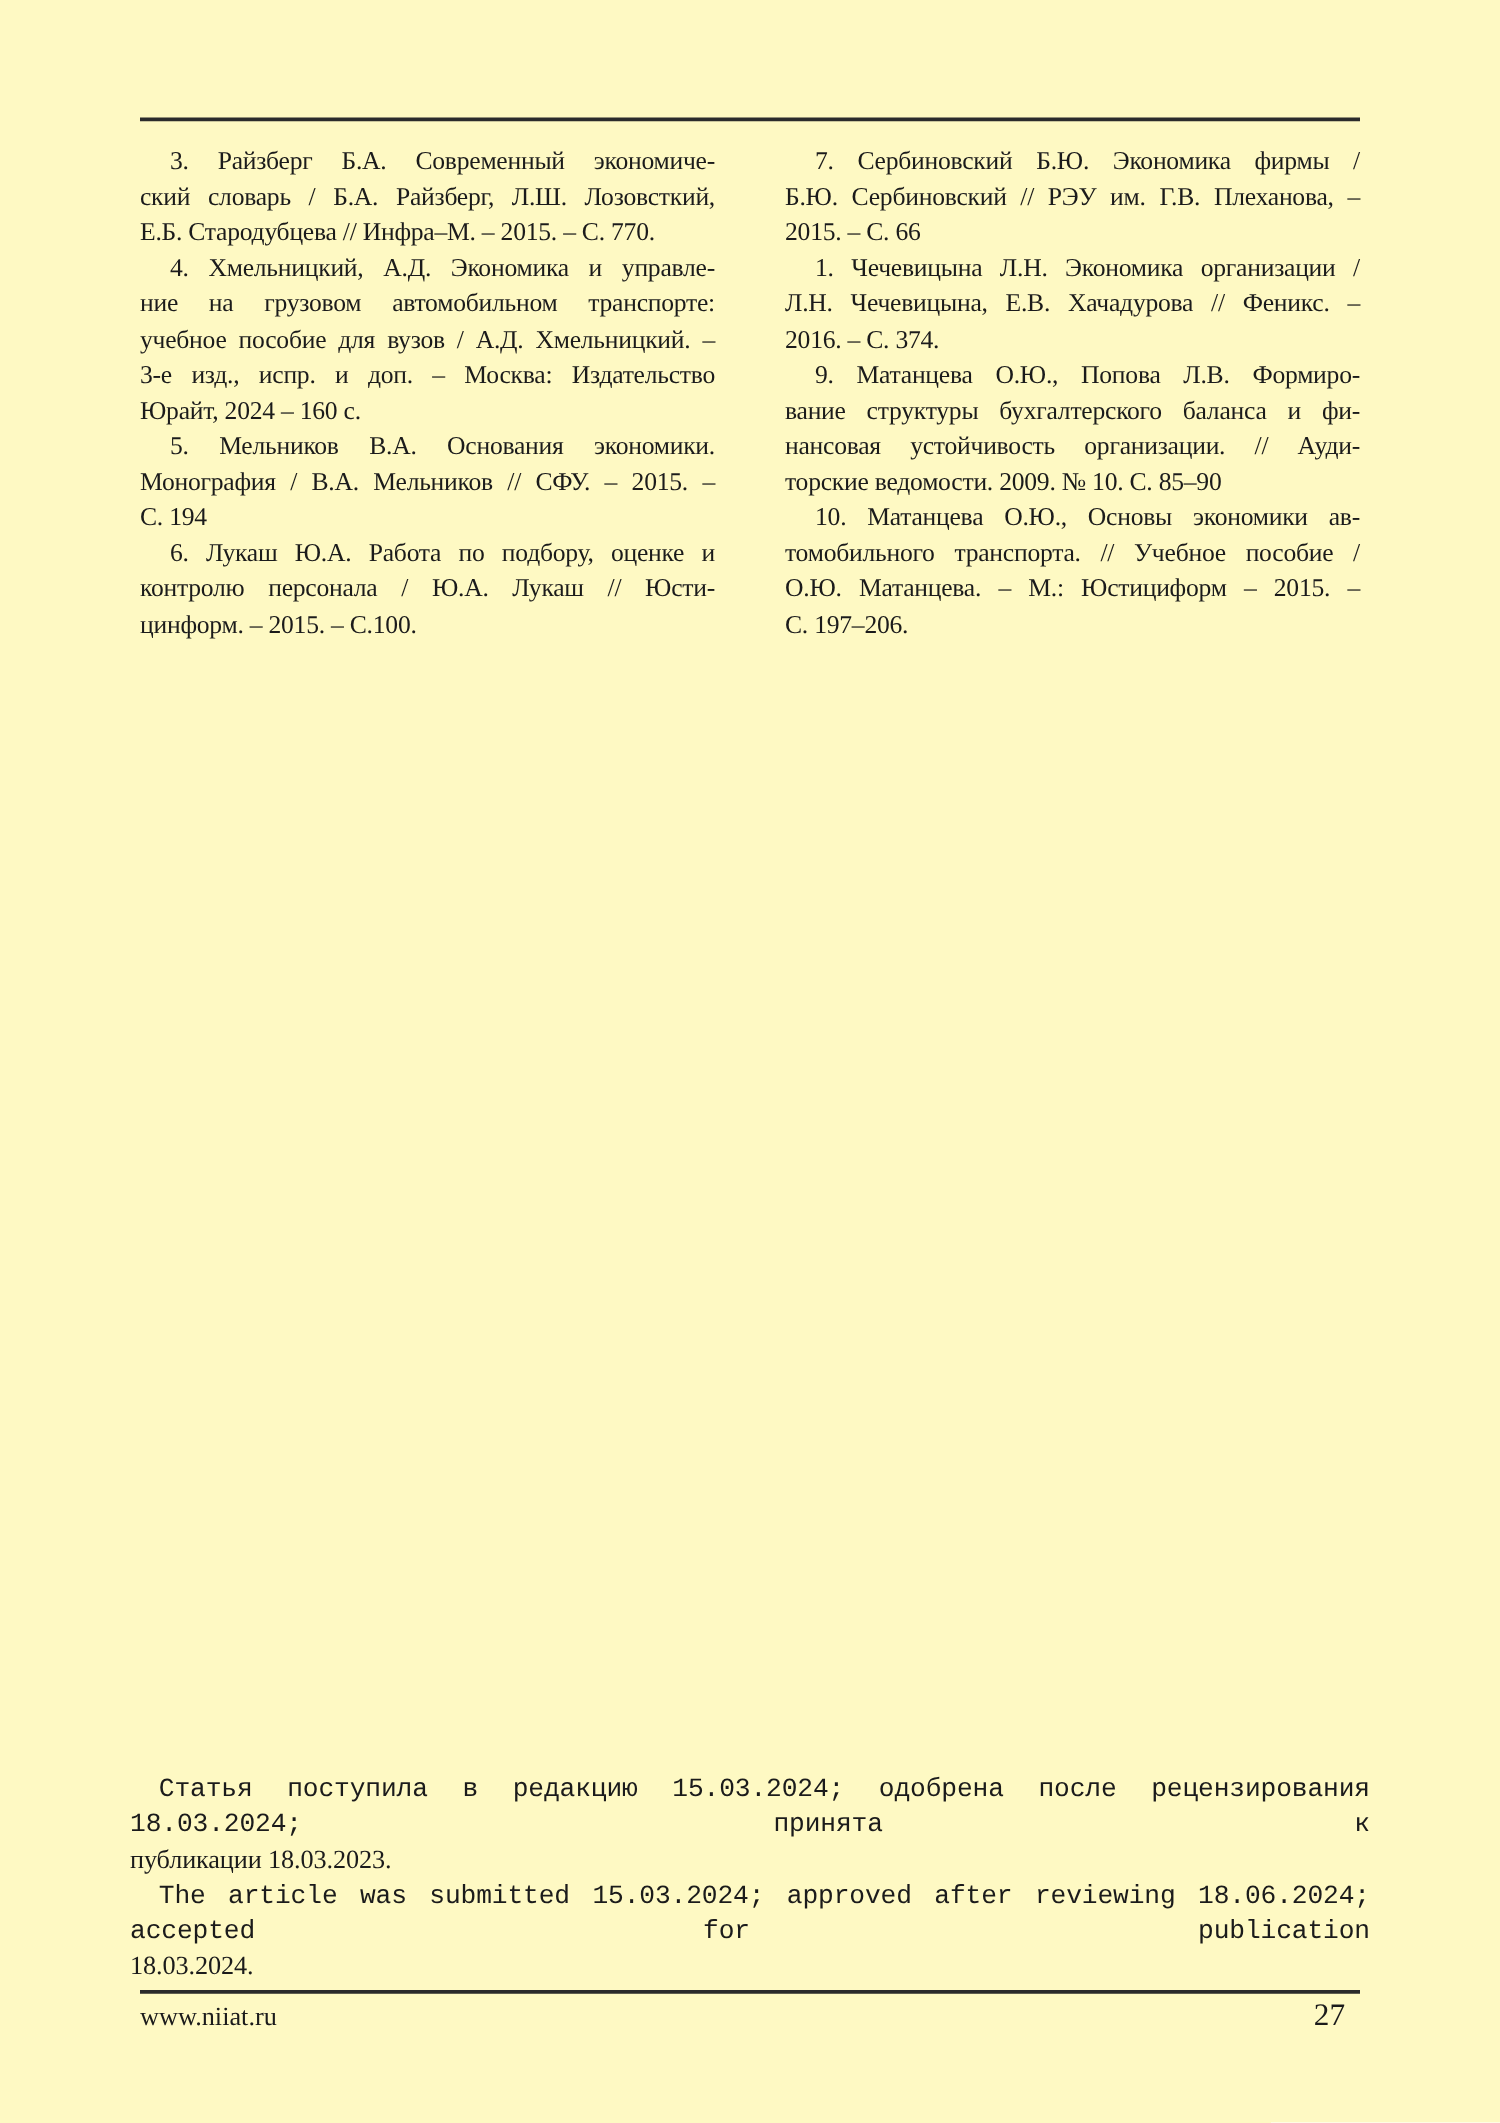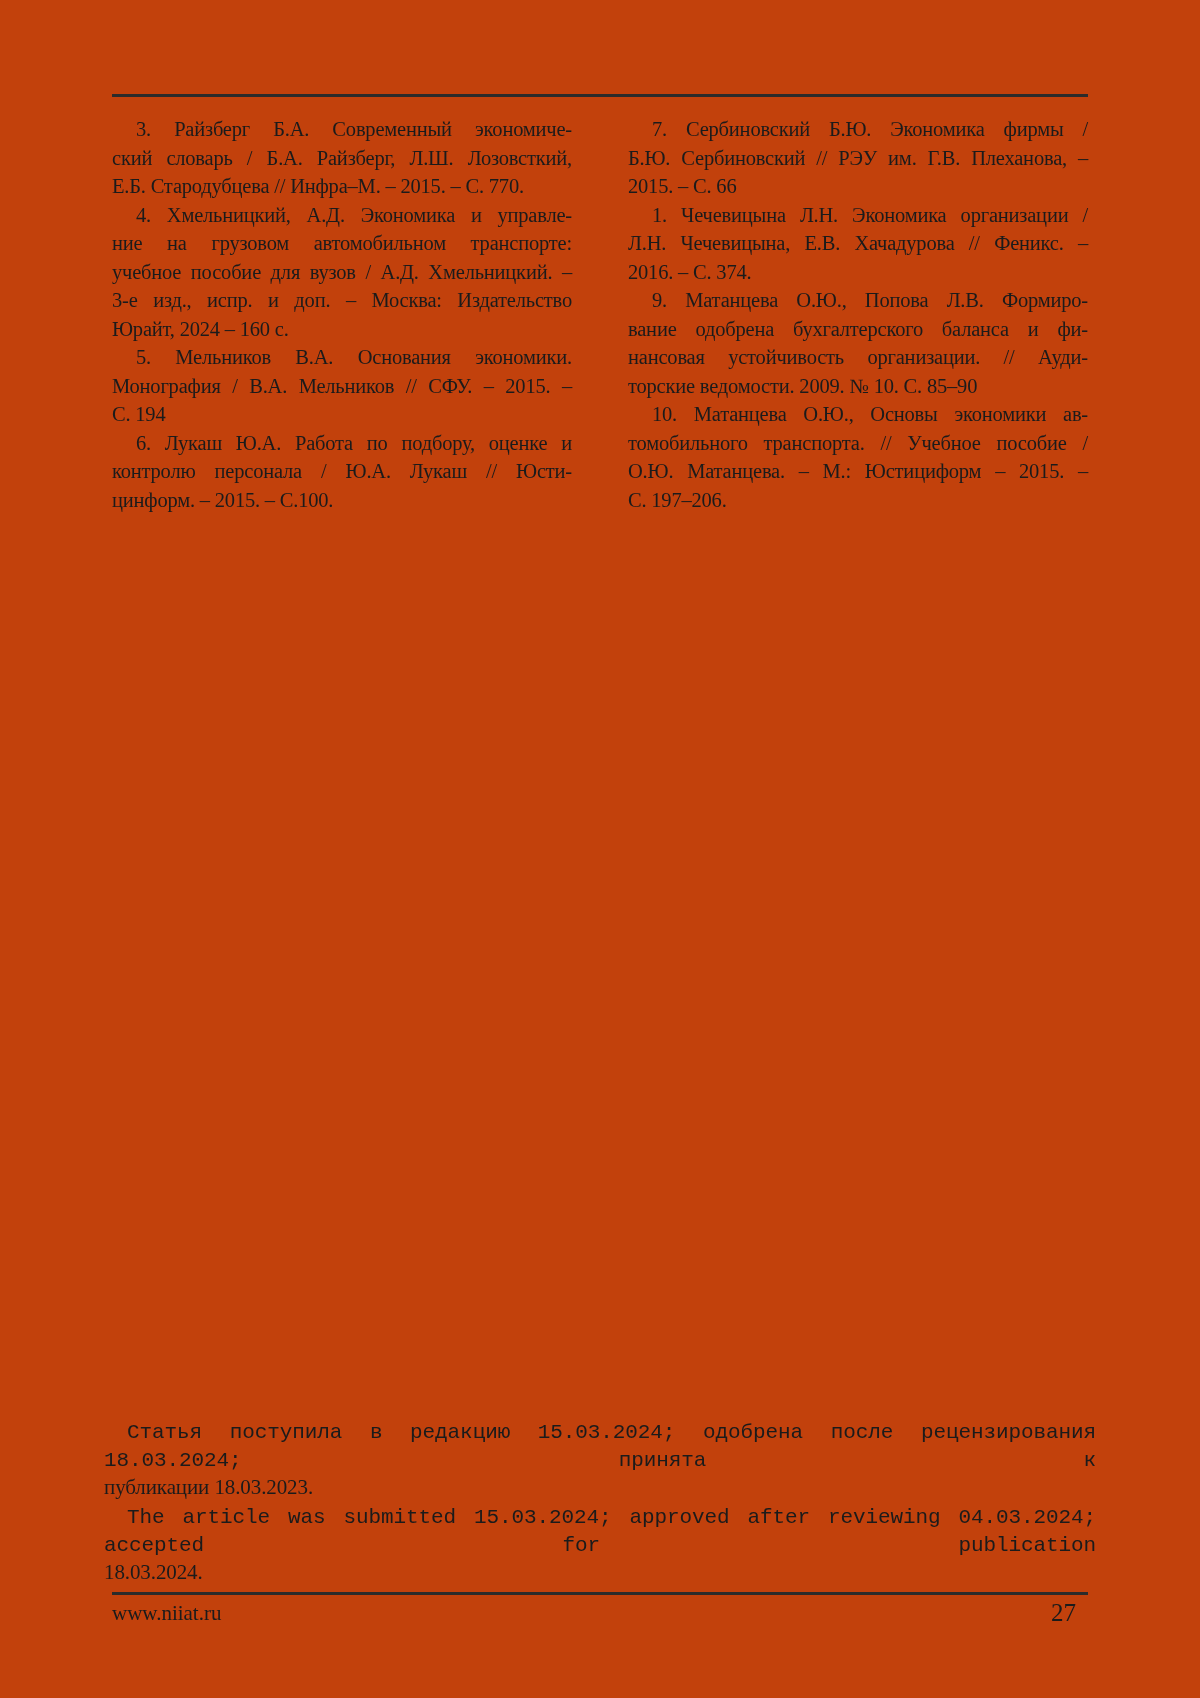--- a/index.html
+++ b/index.html
@@ -1,20 +1,20 @@
 <!DOCTYPE html>
 <html><head>
 <meta charset="utf-8">
 <style>
   html, body { margin: 0; padding: 0; background: #ffffff; }
   .page {
     position: relative;
     width: 1200px;
     height: 1698px;
-    background: #c2410c;
+    background: #fef9c3;
     font-family: "Liberation Serif", serif;
     color: #1b1b1b;
     overflow: hidden;
   }
   .rule {
     position: absolute;
     left: 112px;
     width: 976px;
     height: 3px;
     background: #2b2b2b;
@@ -105,41 +105,41 @@
         <div class="ln j">Б.Ю. Сербиновский // РЭУ им. Г.В. Плеханова, –</div>
         <div class="ln">2015. – С. 66</div>
       </div>
       <div>
         <div class="ln j ind">1. Чечевицына Л.Н. Экономика организации /</div>
         <div class="ln j">Л.Н. Чечевицына, Е.В. Хачадурова // Феникс. –</div>
         <div class="ln">2016. – С. 374.</div>
       </div>
       <div>
         <div class="ln j ind">9. Матанцева О.Ю., Попова Л.В. Формиро-</div>
-        <div class="ln j">вание одобрена бухгалтерского баланса и фи-</div>
+        <div class="ln j">вание структуры бухгалтерского баланса и фи-</div>
         <div class="ln j">нансовая устойчивость организации. // Ауди-</div>
         <div class="ln">торские ведомости. 2009. № 10. С. 85–90</div>
       </div>
       <div>
         <div class="ln j ind">10. Матанцева О.Ю., Основы экономики ав-</div>
         <div class="ln j">томобильного транспорта. // Учебное пособие /</div>
         <div class="ln j">О.Ю. Матанцева. – М.: Юстициформ – 2015. –</div>
         <div class="ln">С. 197–206.</div>
       </div>
     </div>
 
   </div>
 
   <div class="note ru">
     <div class="ln j ind">Статья поступила в редакцию 15.03.2024; одобрена после рецензирования 18.03.2024; принята к</div>
     <div class="ln">публикации 18.03.2023.</div>
   </div>
 
   <div class="note en">
-    <div class="ln j ind">The article was submitted 15.03.2024; approved after reviewing 04.03.2024; accepted for publication</div>
+    <div class="ln j ind">The article was submitted 15.03.2024; approved after reviewing 18.06.2024; accepted for publication</div>
     <div class="ln">18.03.2024.</div>
   </div>
 
   <div class="rule bottom"></div>
 
   <div class="footer">
     <span>www.niiat.ru</span>
     <span class="pagenum">27</span>
   </div>
 

